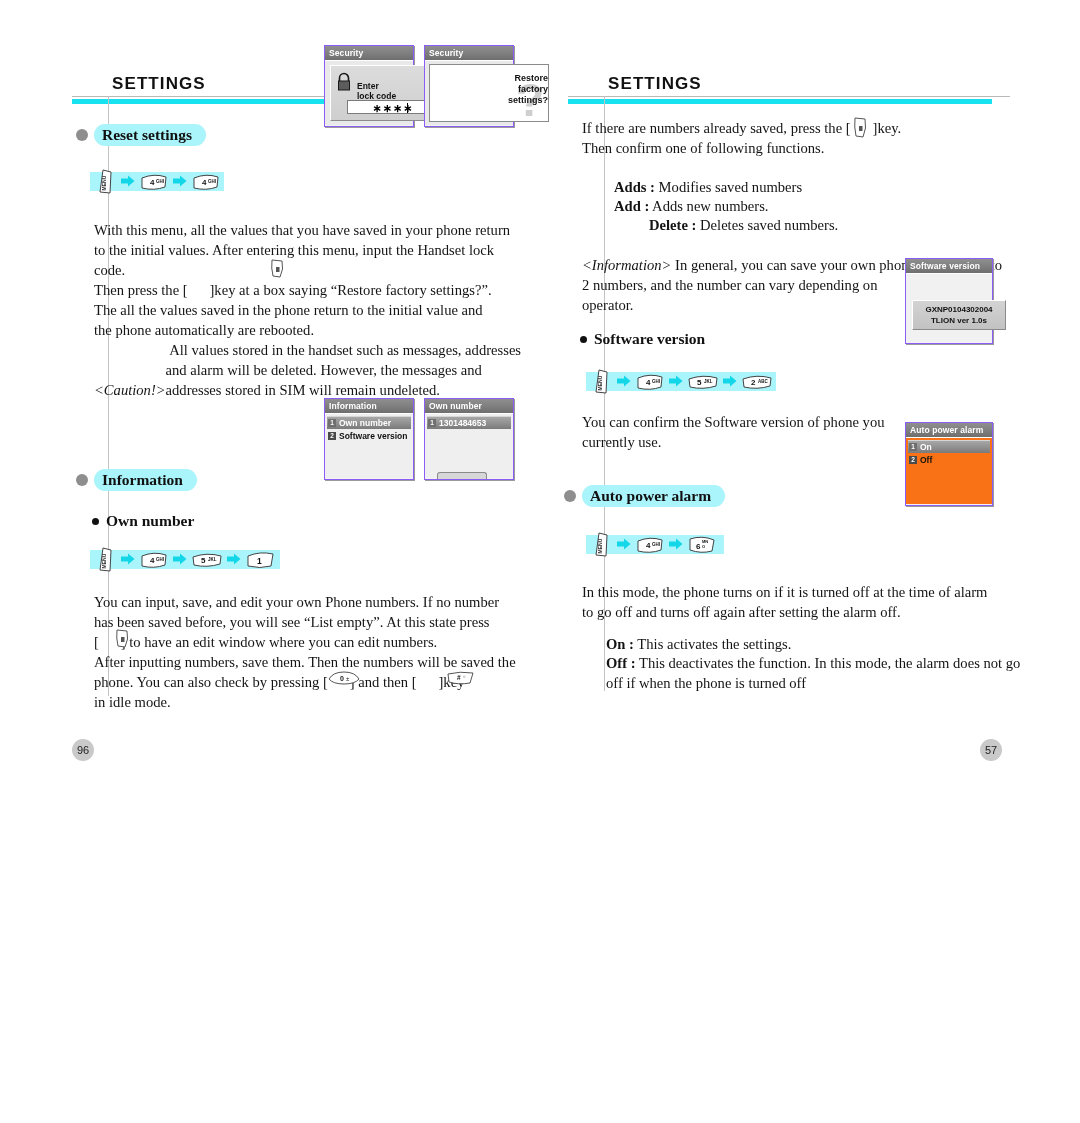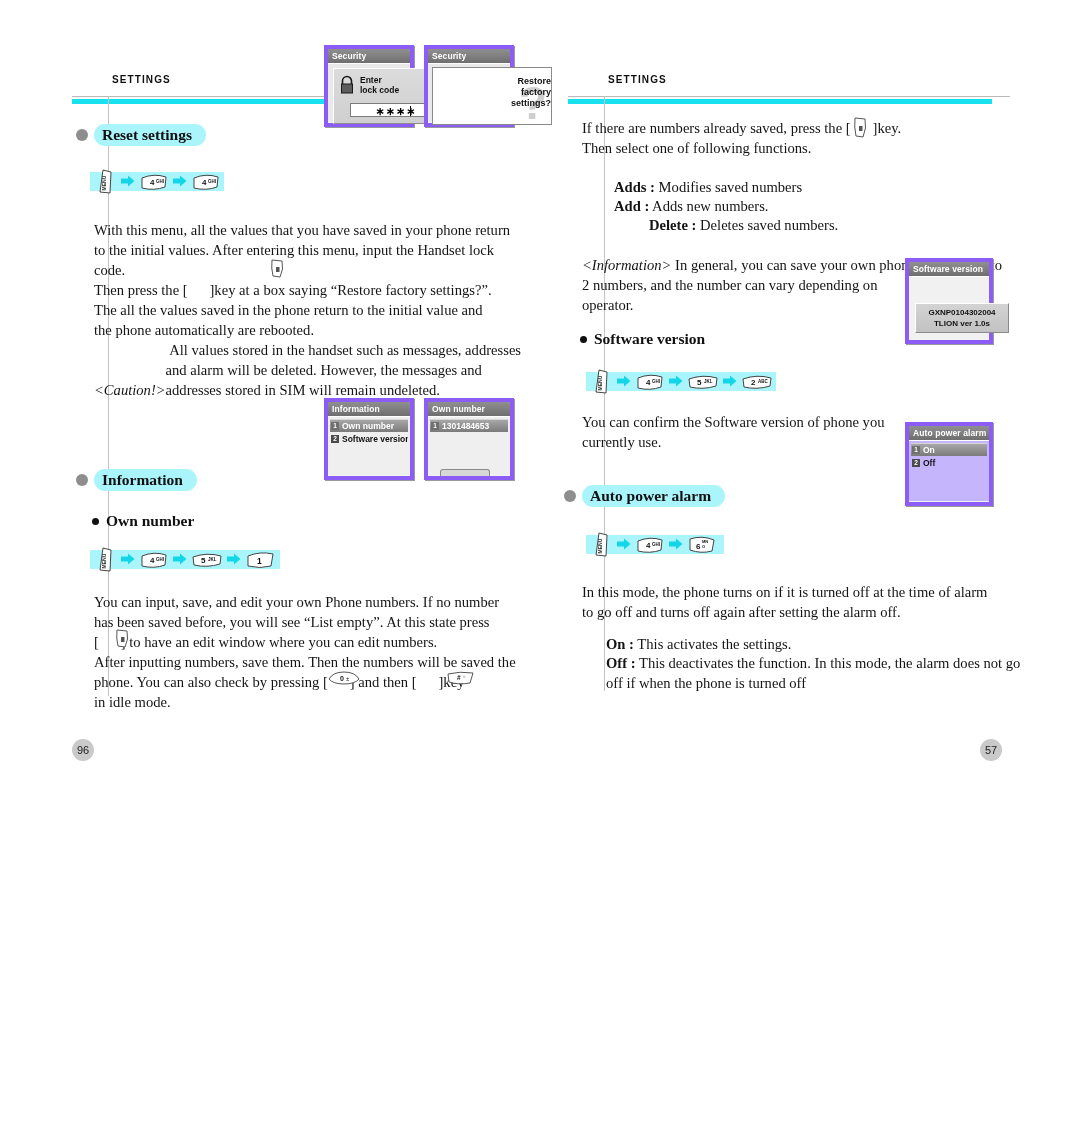--- a/index.html
+++ b/index.html
@@ -24,21 +24,21 @@
   
   .col { position: absolute; top: 0; width: 460px; height: 790px; }
   .col-left  { left: 72px; }
   .col-right { left: 568px; }
 
   .col-title {
     position: absolute;
     left: 40px; top: 74px;
     font-family: "Liberation Sans", sans-serif;
     font-weight: bold;
-    font-size: 10px;
+    font-size: 17px;
     letter-spacing: 1.1px;
     color: #111;
   }
   .rule-grey {
     position: absolute;
     left: 0; top: 96px;
     width: 442px; height: 1px;
     background: #b9b9b9;
   }
   .rule-cyan {
@@ -129,21 +129,21 @@
   .para-l { width: 432px; }
   .para i { font-style: italic; }
   .para b { font-weight: bold; }
 
   .inline-key { display: inline-block; vertical-align: -4px; }
 
   
   .screen {
     position: absolute;
     background: #f2f2f2;
-    border: 4px solid #8b5cf6;
+    border: 1px solid #8b5cf6;
     box-shadow: 1px 1px 0 #9a9a9a;
   }
   .screen-title {
     height: 15px;
     background: linear-gradient(to bottom, #8f8f8f 0%, #7e7e7e 55%, #6e6e6e 100%);
     color: #ffffff;
     font-family: "Liberation Sans", sans-serif;
     font-weight: bold;
     font-size: 8.5px;
     line-height: 15px;
@@ -193,21 +193,21 @@
   .lockbox {
     position: absolute;
     left: 5px; top: 4px;
     width: 118px; height: 56px;
     background: linear-gradient(to bottom,#dcdcdc 0%, #cfcfcf 100%);
     border: 1px solid #ffffff;
     border-right-color:#8c8c8c; border-bottom-color:#8c8c8c;
   }
   .lock-line {
     position: absolute;
-    left: 26px; top: 6px;
+    left: 26px; top: 15px;
     font-family: "Liberation Sans", sans-serif;
     font-weight: bold;
     font-size: 8.5px;
     line-height: 10px;
     color: #111;
   }
   .lock-glyph { position: absolute; left: 5px; top: 6px; }
   .pinfield {
     position: absolute;
     left: 16px; top: 34px;
@@ -504,21 +504,21 @@
   </div>
 
   <div class="col col-right">
 
     <div class="col-title">SETTINGS</div>
     <div class="rule-grey"></div>
     <div class="rule-cyan"></div>
     <div class="vrule"></div>
 
     <div class="para" style="left:14px; top:118px; width:440px;"><span>If there are numbers already saved, press the [      ]key.
-Then select one of following functions.</span></div>
+Then confirm one of following functions.</span></div>
     <span class="inline-key" style="position:absolute; left:280px; top:116px;">
       <svg width="26" height="24" viewBox="0 0 26 24">
           <path d="M7 2 L17 3 Q19 12 15 21 L8 20 Q6 11 7 2 Z" fill="#fff" stroke="#555" stroke-width="1"></path>
           <rect x="11" y="10" width="3.5" height="5" fill="#555"></rect>
         </svg>
     </span>
 
     <div class="para" style="left:46px; top:177px; width:400px;"><b>Adds :</b><span> Modifies saved numbers</span></div>
     <div class="para" style="left:46px; top:196px; width:400px;"><b>Add :</b><span> Adds new numbers.</span></div>
     <div class="para" style="left:46px; top:215px; width:400px;margin-left:35px;"><b>Delete :</b><span> Deletes saved numbers.</span></div>
@@ -614,21 +614,21 @@
             <path d="M3 5 Q15 1 27 6 L25 17 Q14 20 3 16 Z" fill="#fff" stroke="#444" stroke-width="1"></path>
             <text x="9" y="15" font-family="Liberation Sans, sans-serif" font-size="8" font-weight="bold" fill="#111">6</text>
             <text x="15" y="9" font-family="Liberation Sans, sans-serif" font-size="4" font-weight="bold" fill="#111">MN</text>
             <text x="15" y="14" font-family="Liberation Sans, sans-serif" font-size="4" font-weight="bold" fill="#111">O</text>
           </svg>
       </span>
     </div>
 
     <div class="screen" style="left:337px; top:422px; width:88px; height:84px;">
       <div class="screen-title">Auto power alarm</div>
-      <div class="screen-body" style="background:#c4b5fd;">
+      <div class="screen-body" style="background:#f97316;">
         <div class="srow sel">
           <span class="snum">1</span>
           <span>On</span>
         </div>
         <div class="srow">
           <span class="snum">2</span>
           <span>Off</span>
         </div>
       </div>
     </div>

